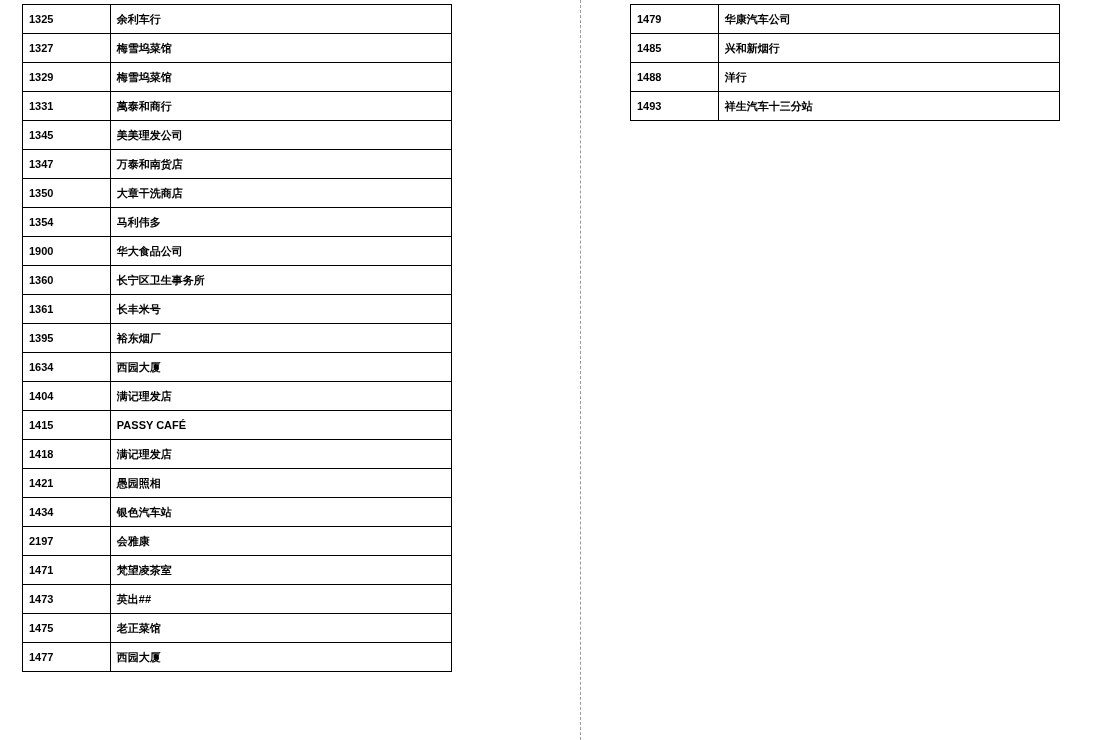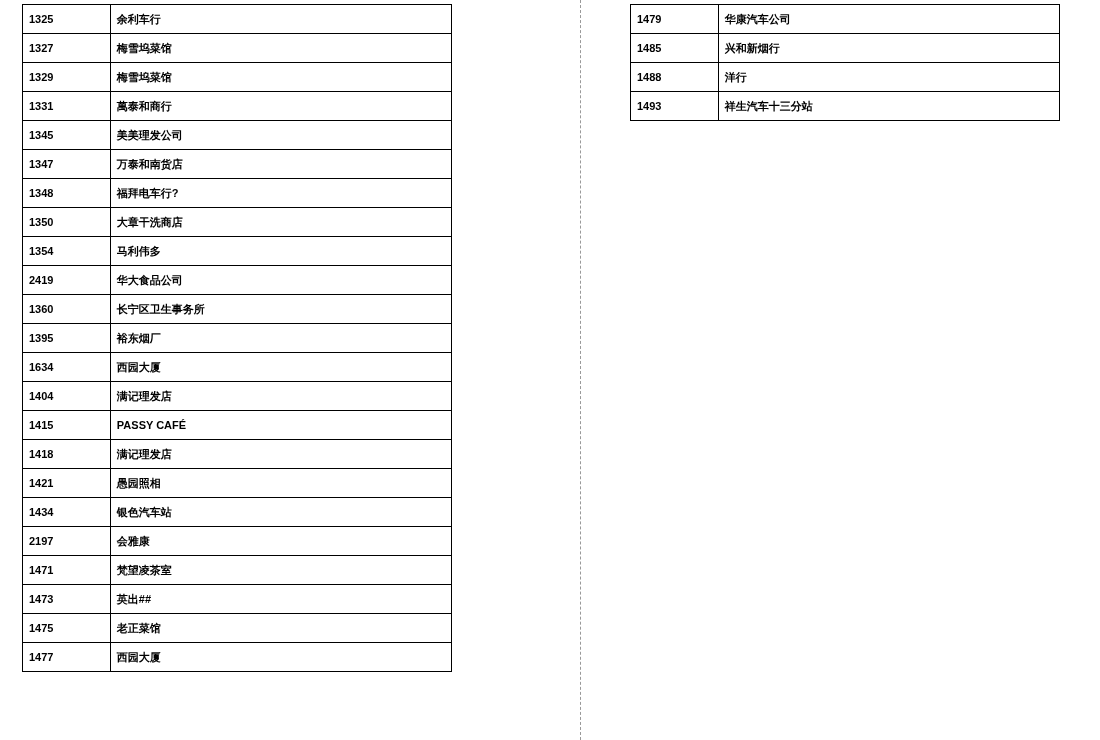--- a/index.html
+++ b/index.html
@@ -77,38 +77,38 @@
         </tr>
         <tr>
           <td class="num">1345</td>
           <td class="name">美美理发公司</td>
         </tr>
         <tr>
           <td class="num">1347</td>
           <td class="name">万泰和南货店</td>
         </tr>
         <tr>
-          <td class="num">1348</td>
-          <td class="name">福拜电车行?</td>
-        </tr>
-        <tr>
           <td class="num">1350</td>
           <td class="name">大章干洗商店</td>
         </tr>
         <tr>
           <td class="num">1354</td>
           <td class="name">马利伟多</td>
         </tr>
         <tr>
-          <td class="num">2419</td>
+          <td class="num">1900</td>
           <td class="name">华大食品公司</td>
         </tr>
         <tr>
           <td class="num">1360</td>
           <td class="name">长宁区卫生事务所</td>
+        </tr>
+        <tr>
+          <td class="num">1361</td>
+          <td class="name">长丰米号</td>
         </tr>
         <tr>
           <td class="num">1395</td>
           <td class="name">裕东烟厂</td>
         </tr>
         <tr>
           <td class="num">1634</td>
           <td class="name">西园大厦</td>
         </tr>
         <tr>

